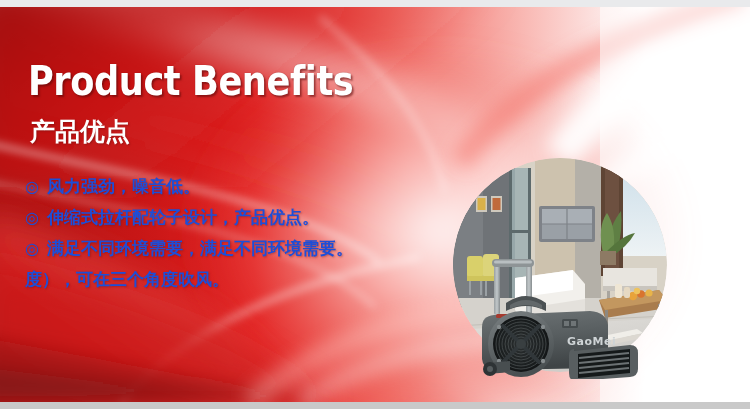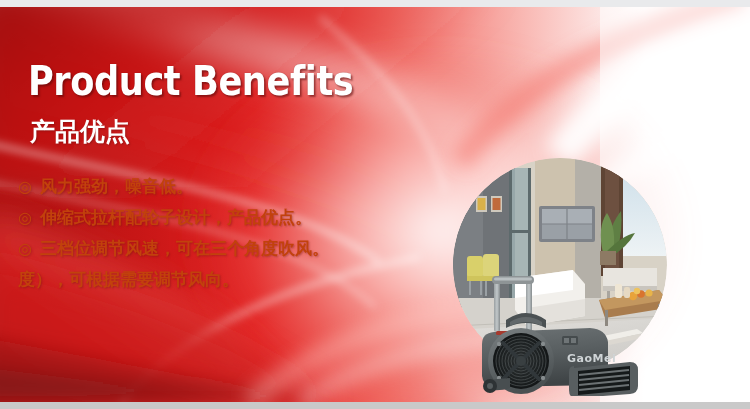--- a/index.html
+++ b/index.html
@@ -51,21 +51,21 @@
     border-radius: 50%;
     overflow: hidden;
     z-index: 20;
   }
   .photo-svg { display: block; width: 214px; height: 214px; }
 
   
   .blower-wrap {
     position: absolute;
     left: 470px;
-    top: 276px;
+    top: 259px;
     width: 170px;
     height: 120px;
     z-index: 25;
     pointer-events: none;
   }
   .blower-svg { display: block; width: 170px; height: 120px; }
 
   
   .copy {
     position: absolute;
@@ -116,23 +116,24 @@
     padding: 0;
     list-style: none;
     width: 452px;
   }
   .benefit-row {
     display: block;
     font-family: "DejaVu Sans", "Liberation Sans", sans-serif;
     font-size: 17px;
     font-weight: bold;
     line-height: 31px;
-    color: #c2410c;
+    color: #1d4ed8;
     text-shadow: 1px 1px 2px rgba(110, 20, 20, 0.40);
     white-space: nowrap;
+    margin-left: 7px;
   }
   .benefit-row .marker {
     display: inline-block;
     width: 22px;
     font-size: 16px;
     font-weight: normal;
   }
   .benefit-row.cont .marker { visibility: hidden; width: 0; }
   .benefit-row.cont { padding-left: 0; }
 </style>
@@ -462,23 +463,23 @@
     <h2 class="title-cn">产品优点</h2>
 
     <ul class="benefits">
       <li class="benefit-row">
         <span class="marker">◎</span><span>风力强劲，噪音低。</span>
       </li>
       <li class="benefit-row">
         <span class="marker">◎</span><span>伸缩式拉杆配轮子设计，产品优点。</span>
       </li>
       <li class="benefit-row">
-        <span class="marker">◎</span><span>三档位调节风速，可在三个角度吹风。</span>
+        <span class="marker">◎</span><span>满足不同环境需要，满足不同环境需要。</span>
       </li>
       <li class="benefit-row cont">
-        <span class="marker"></span><span>度），可根据需要调节风向。</span>
+        <span class="marker"></span><span>度），可在三个角度吹风。</span>
       </li>
     </ul>
   </div>
 
   <div class="edge-strip bottom"></div>
 
 </div>
 
 </body></html>

